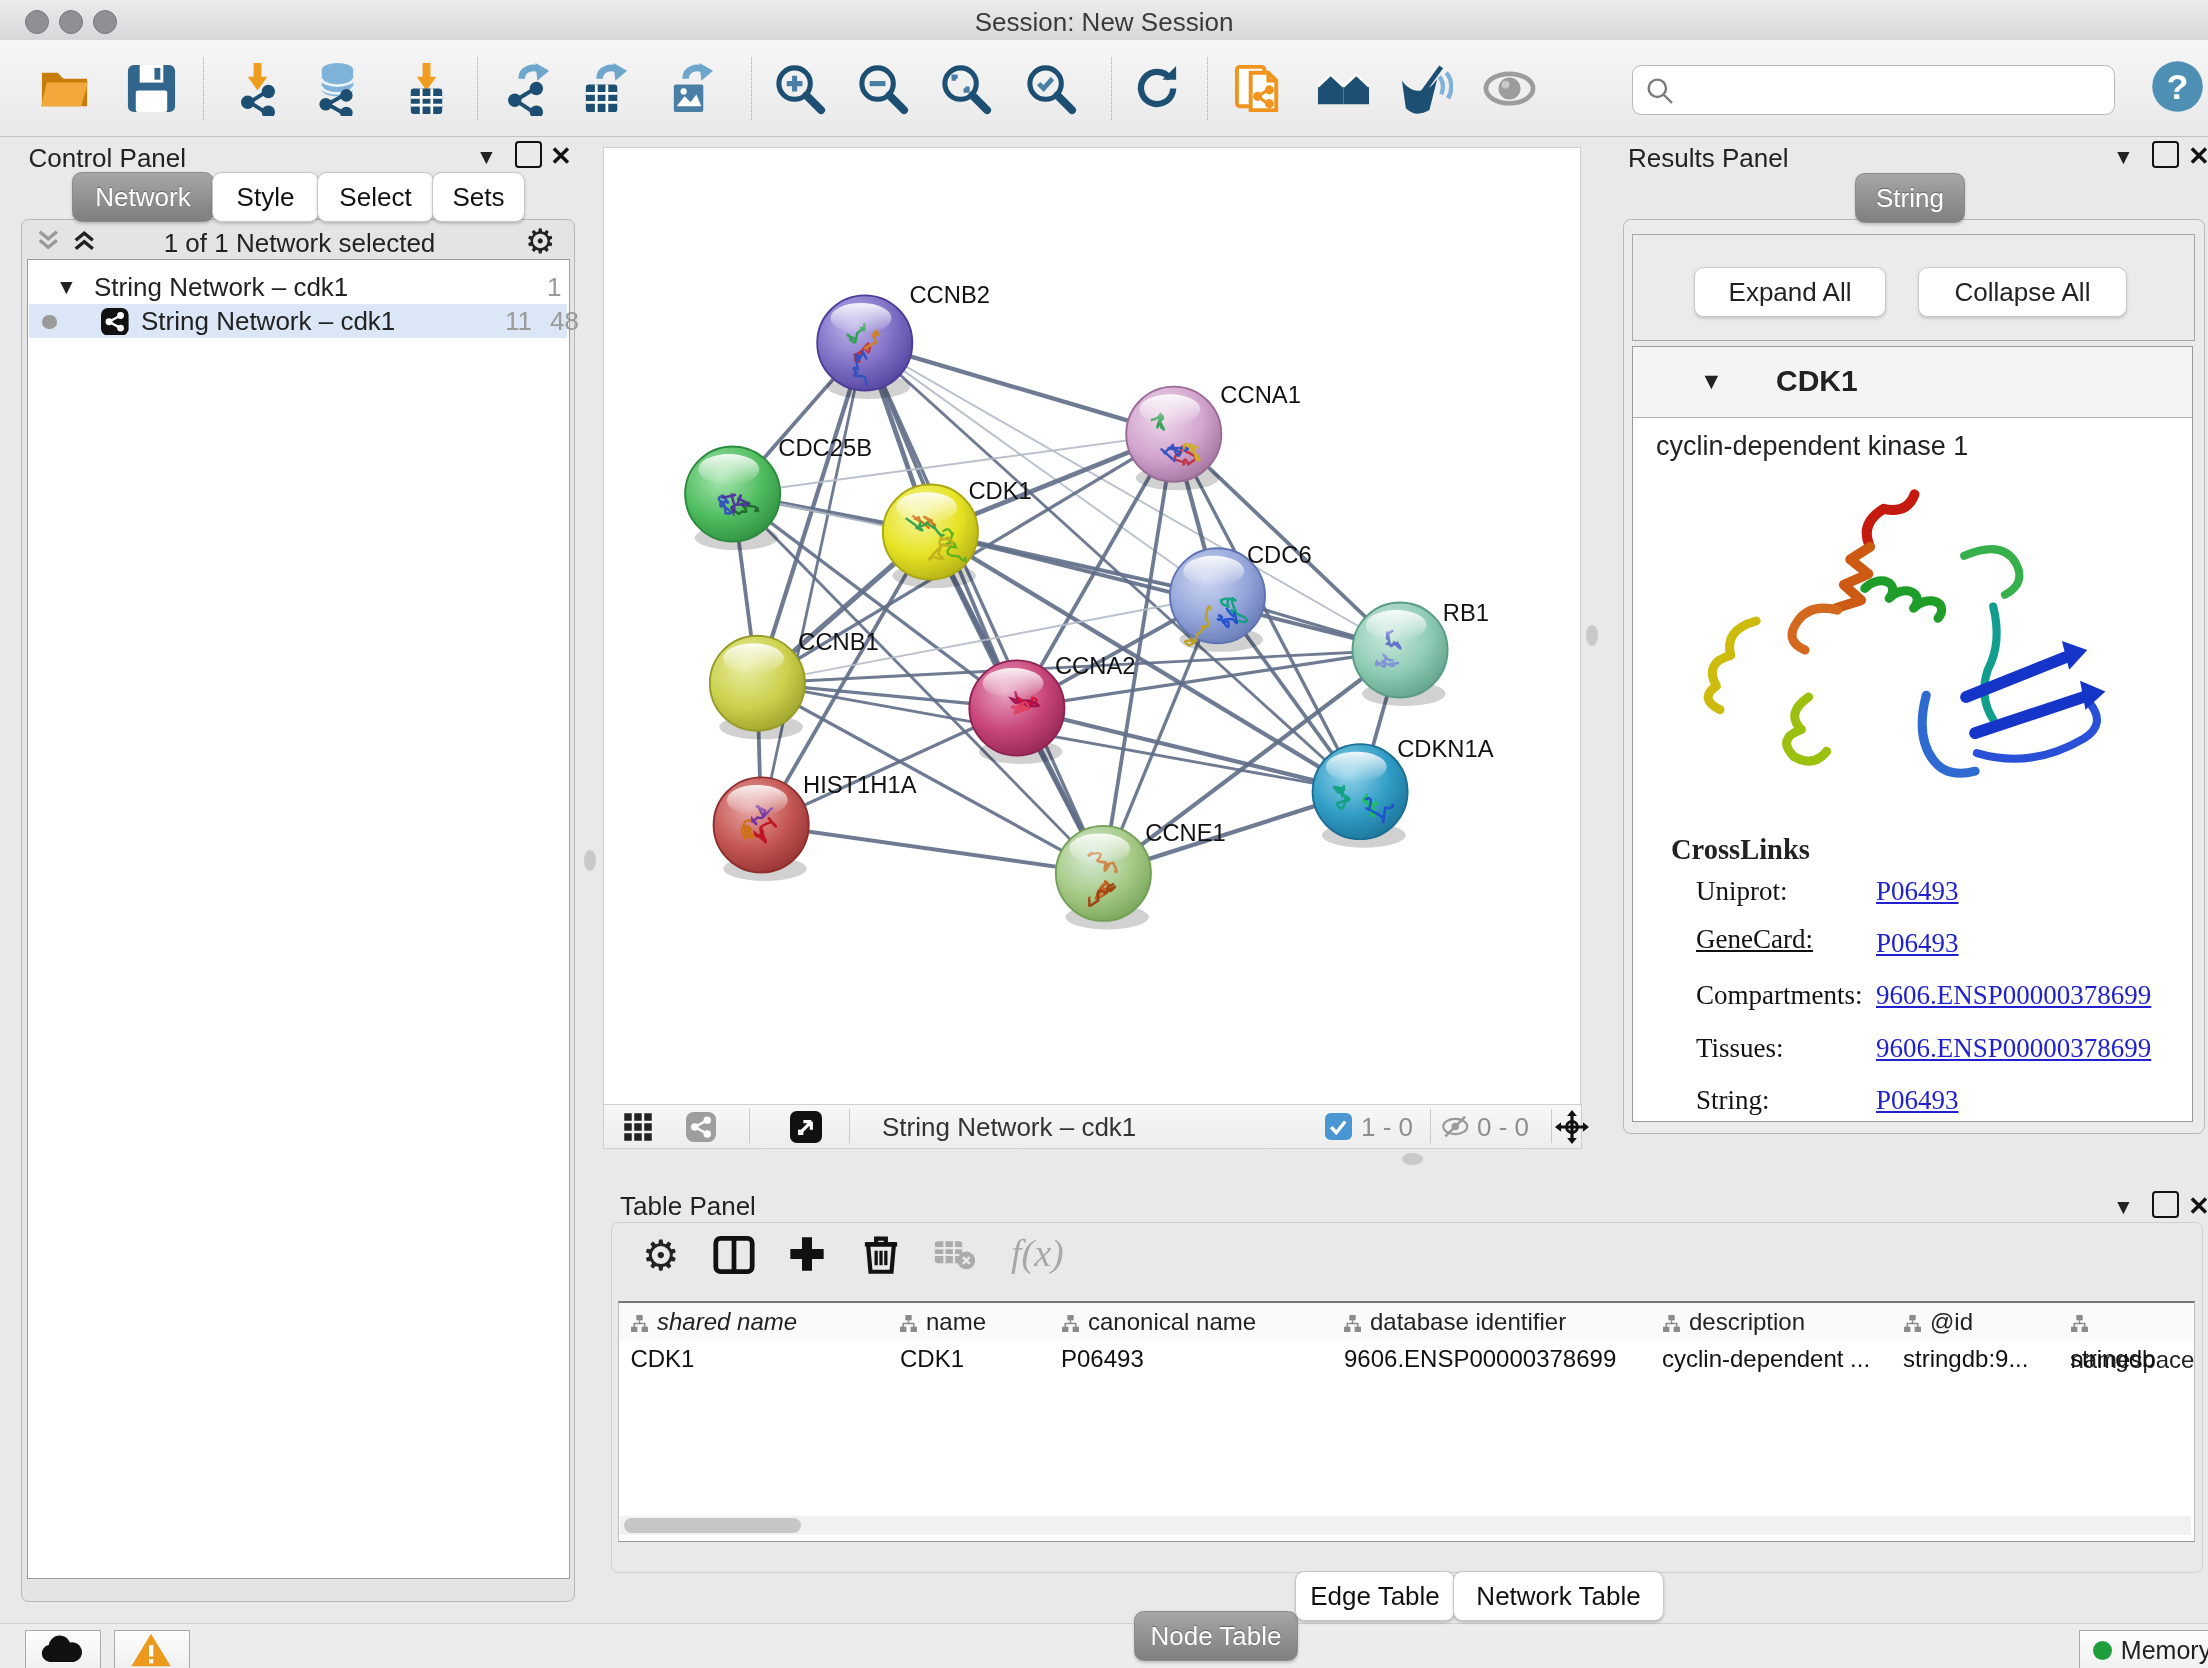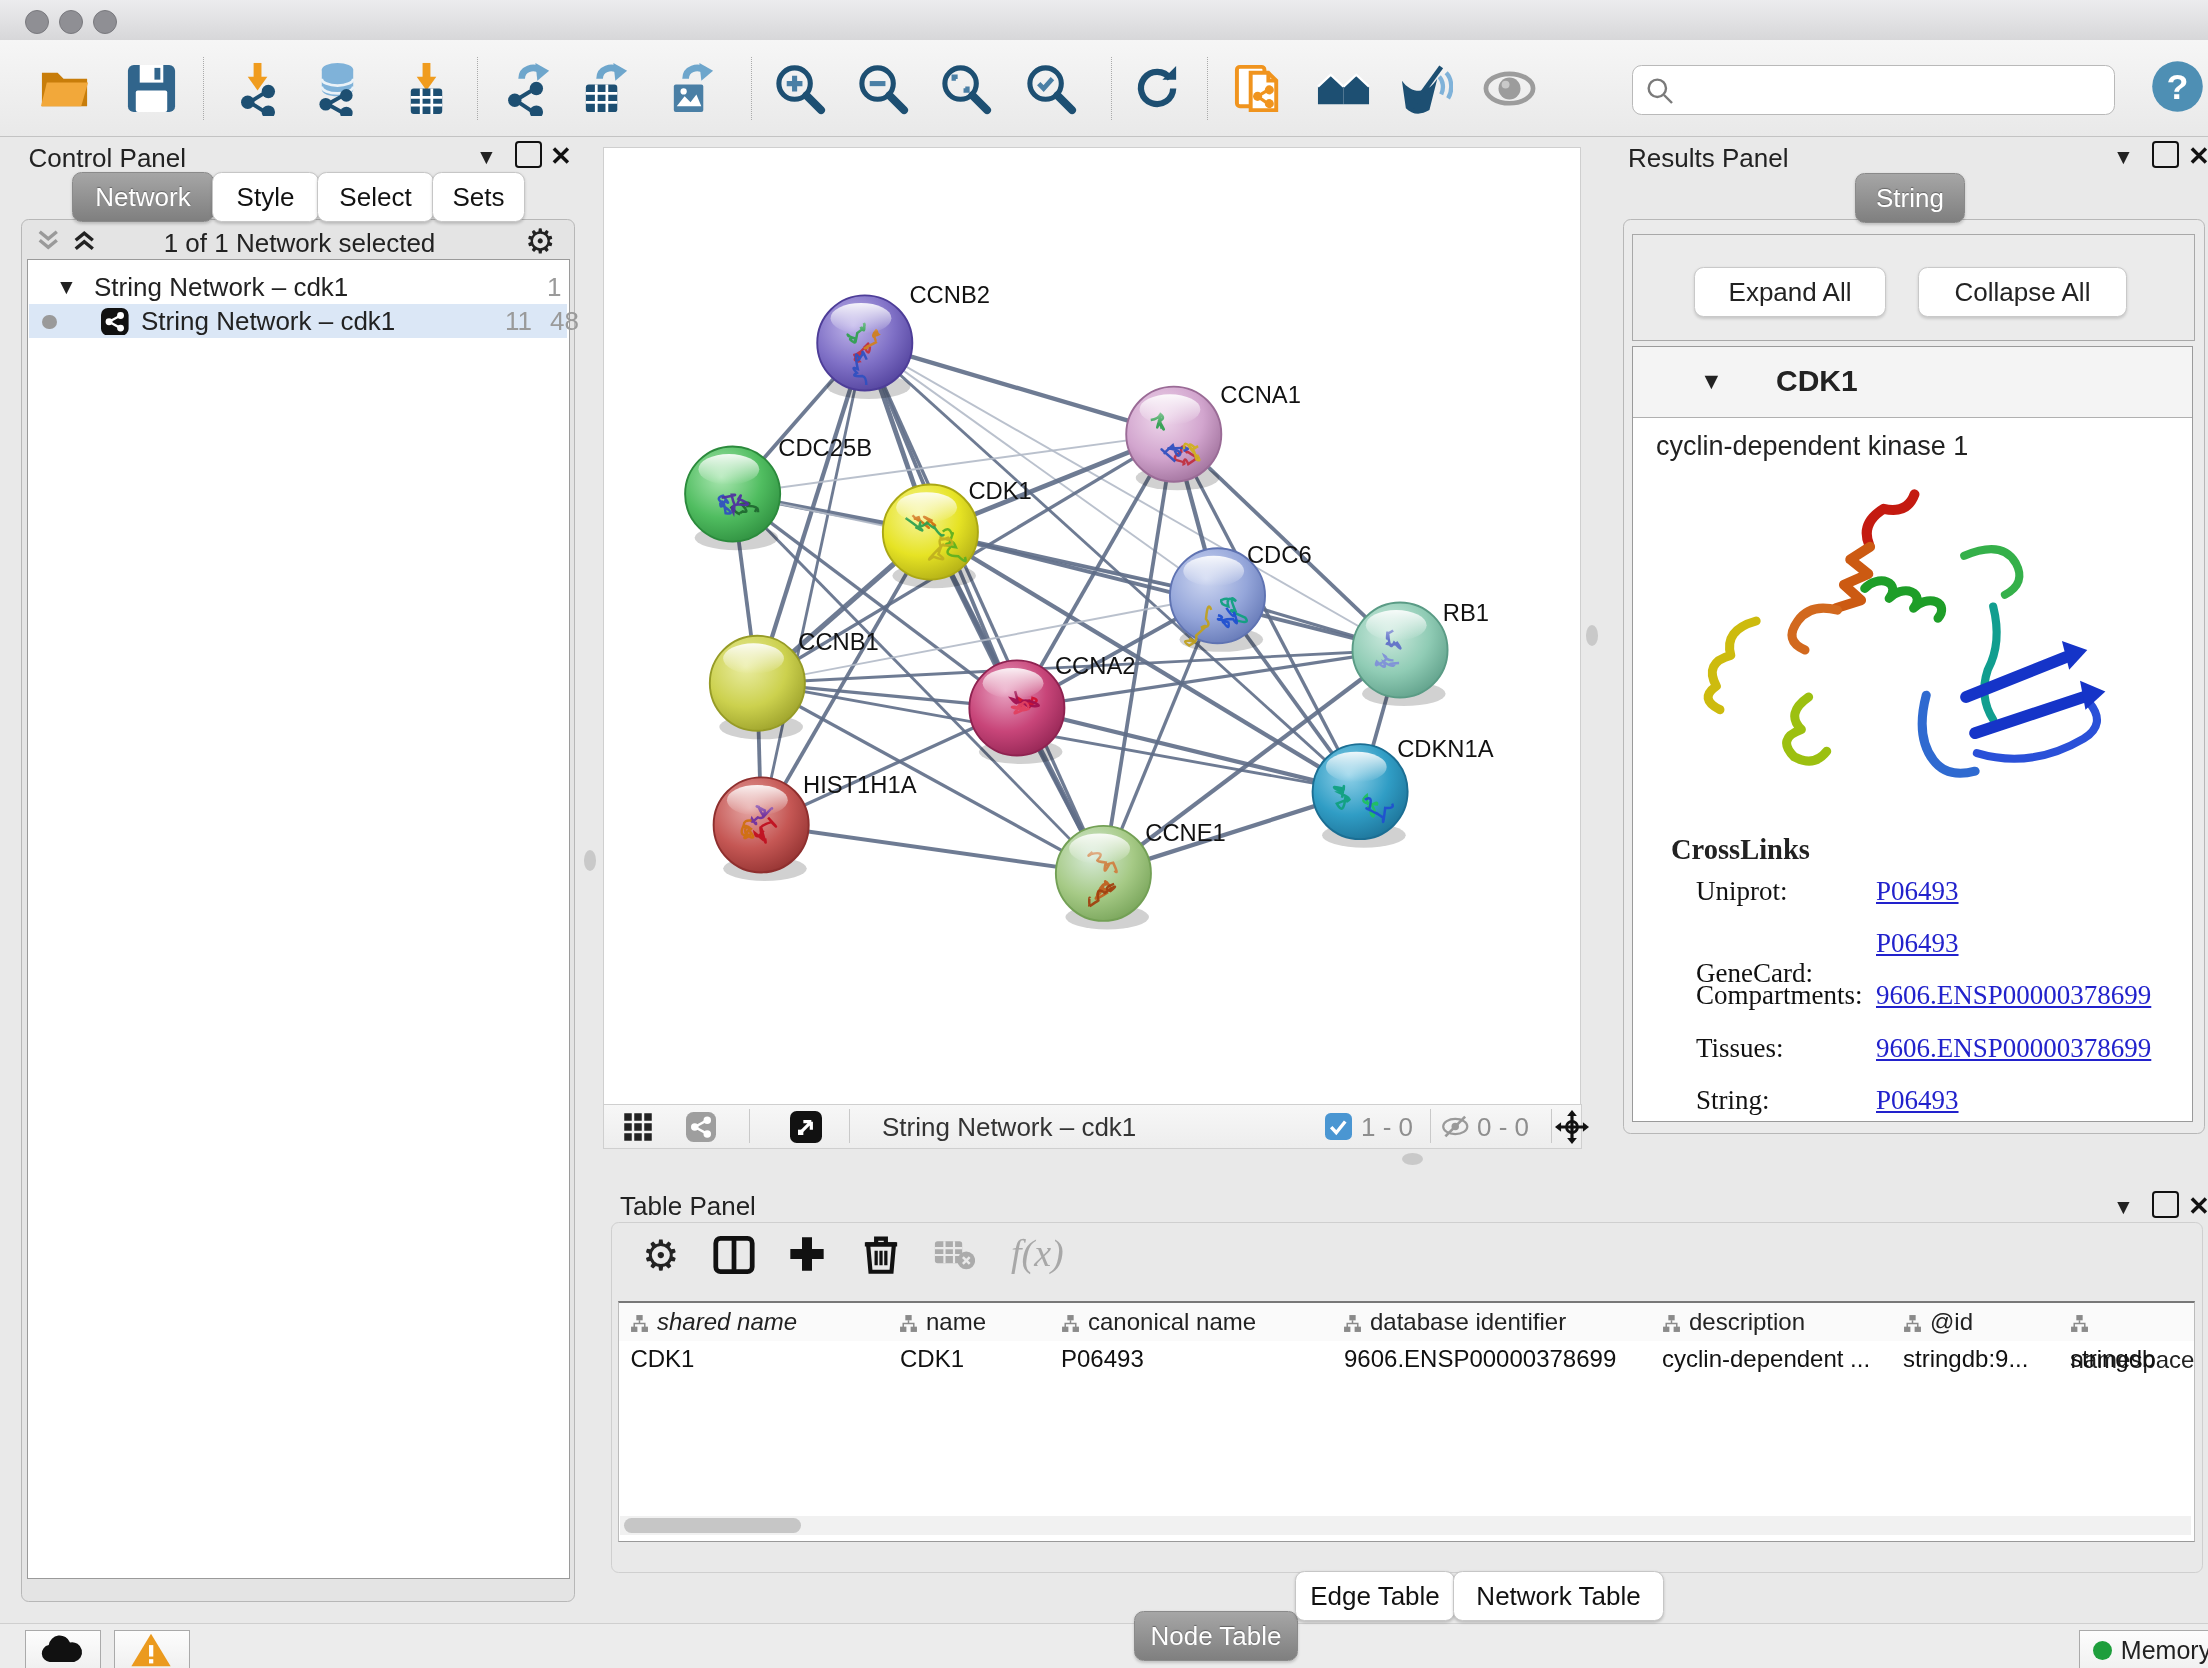--- a/index.html
+++ b/index.html
@@ -81,20 +81,21 @@
   #memory-dot{position:absolute;left:13.3px;top:10.5px;width:19px;height:19px;border-radius:50%;
     background:#1e9e3c;}
 </style>
 </head>
 <body>
 
 <div id="titlebar" class="abs">
   <div class="tlight" style="left:25px"></div>
   <div class="tlight" style="left:59px"></div>
   <div class="tlight" style="left:93px"></div>
+  <div id="win-title" class="abs">Session: New Session</div>
 </div>
 
 <div id="toolbar" class="abs">
   <span class="tbico" style="left:38px">
     <svg width="55" height="55" viewBox="0 0 28 28">
         <path d="M2 6h8l3 3h12v14H2z" fill="#c87d0a"></path>
         <path d="M4.5 11h21l-3.5 12H1.5z" fill="#f2a83a"></path>
       </svg></span>
   <span class="tbico" style="left:124px">
     <svg width="55" height="55" viewBox="0 0 28 28">
@@ -571,21 +572,21 @@
       <path d="M312,292 L432,252" stroke="#1534c8" stroke-width="13"></path>
       <path d="M438,258 q20,24 -6,40 q-58,34 -118,16" stroke="#2a50d8" stroke-width="9"></path>
     </g>
     <path d="M408,190 l28,10 -20,22z" fill="#1534c8"></path>
     <path d="M428,234 l28,12 -22,20z" fill="#1534c8"></path>
   </svg>
   <div class="abs serif" style="left:38px;top:487px;font-size:28.5px;font-weight:bold">CrossLinks</div>
   <div id="crosslinks"></div>
 <div class="xl-label serif" style="top: 529px;">Uniprot:</div>
     <div class="xl-value serif" style="top: 529px;">P06493</div>
-    <div class="xl-label serif" style="top: 611px;">GeneCard:</div>
+    <div class="xl-label serif" style="top: 577px; text-decoration: underline;">GeneCard:</div>
     <div class="xl-value serif" style="top: 581px;">P06493</div>
     <div class="xl-label serif" style="top: 633px;">Compartments:</div>
     <div class="xl-value serif" style="top: 633px;">9606.ENSP00000378699</div>
     <div class="xl-label serif" style="top: 686px;">Tissues:</div>
     <div class="xl-value serif" style="top: 686px;">9606.ENSP00000378699</div>
     <div class="xl-label serif" style="top: 738px;">String:</div>
     <div class="xl-value serif" style="top: 738px;">P06493</div>
   </div>
 
 <div class="abs panel-title" style="left:620px;top:1191px">Table Panel</div>

